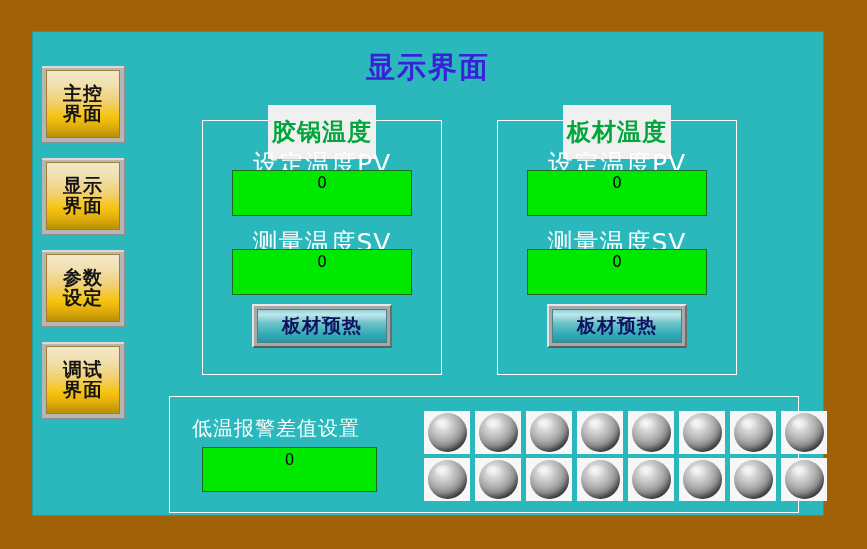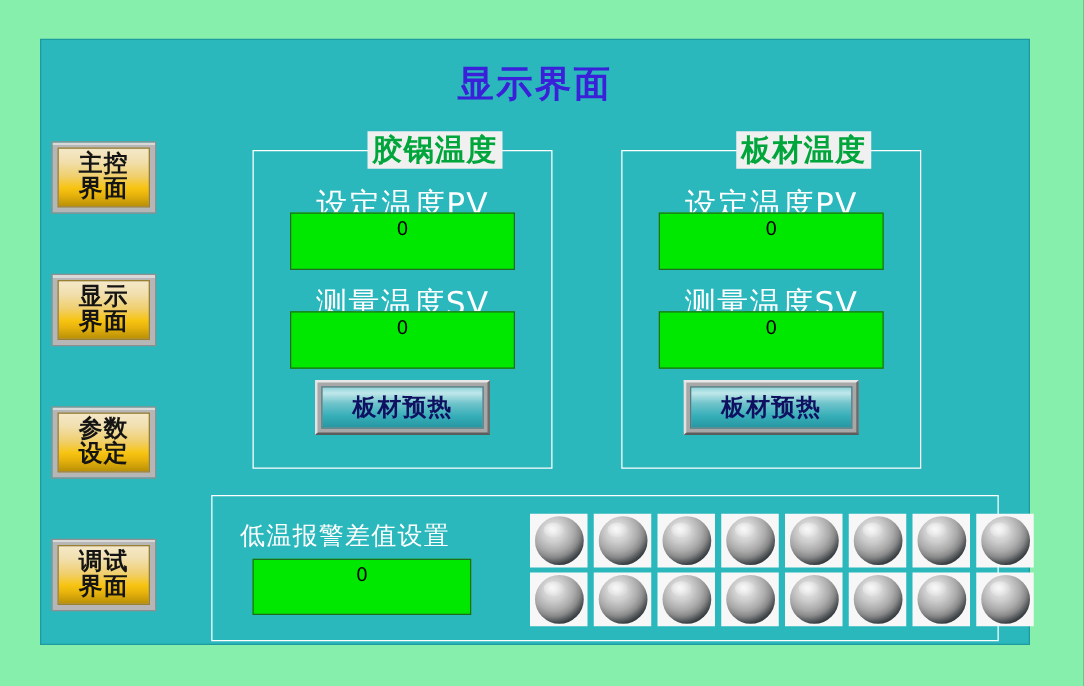--- a/index.html
+++ b/index.html
@@ -13,21 +13,21 @@
     overflow: hidden;
     font-family: "DejaVu Sans", "Liberation Sans", sans-serif;
   }
 
   
   #device-bezel {
     position: absolute;
     left: 0; top: 0;
     width: 867px;
     height: 549px;
-    background: #86efac;
+    background: #a16207;
   }
 
   
   #hmi-screen {
     position: absolute;
     left: 33px;
     top: 32px;
     width: 790px;
     height: 483px;
     background: #2ab8bd;
@@ -51,29 +51,28 @@
   
   #sidebar {
     position: absolute;
     left: 8px;
     top: 33px;
     width: 92px;
   }
   .nav-button {
     position: relative;
     width: 84px;
-    height: 58px;
+    height: 78px;
     margin-bottom: 14px;
     background: linear-gradient(to bottom,
         #d9d9d9 0px, #d9d9d9 2px,
         #b6b6b6 2px, #b6b6b6 4px);
     border: 1px solid #8f8f8f;
     box-sizing: border-box;
     padding: 4px;
-    margin-top: 48px;
   }
   .nav-button-face {
     width: 100%;
     height: 100%;
     box-sizing: border-box;
     background: linear-gradient(to bottom,
       #f4e8c8 0%,
       #f1dfae 22%,
       #f0cf6c 48%,
       #f7c412 68%,
@@ -103,24 +102,23 @@
   .group-legend {
     position: absolute;
     top: -16px;
     left: 50%;
     transform: translateX(-50%);
     background: #f0f0f0;
     color: #00a63c;
     font-size: 24px;
     font-weight: bold;
     line-height: 1.25;
-    padding: 0 4px;
-    white-space: nowrap;
-    letter-spacing: 1px;
-    margin-left: 26px;
+    padding: 12px 4px;
+    white-space: nowrap;
+    letter-spacing: 1px;
   }
 
   #panel-glue-pot { left: 169px; top: 88px; width: 240px; height: 255px; }
   #panel-board    { left: 464px; top: 88px; width: 240px; height: 255px; }
   #panel-alarm    { left: 136px; top: 364px; width: 630px; height: 117px; }
 
   
   .field-label {
     position: absolute;
     width: 100%;

